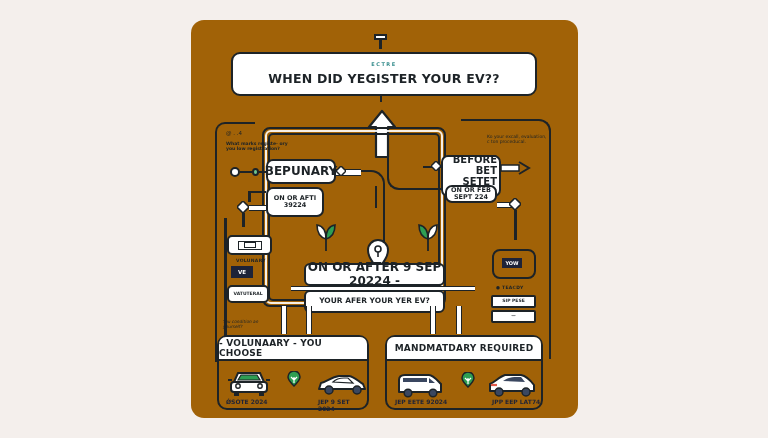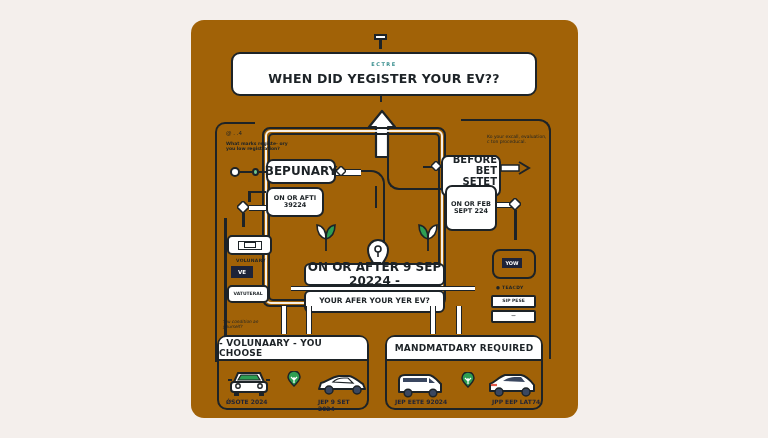--- a/index.html
+++ b/index.html
@@ -130,21 +130,21 @@
     <span>BEFORE BET SETET 202?</span>
   </div>
   <svg class="abs" style="left:310px; top:141px;" width="30" height="14" viewBox="0 0 30 14">
     <rect x="0" y="4" width="18" height="6" fill="#fff" stroke="#1d2327" stroke-width="1.5"></rect>
     <polyline points="18,1 28,7 18,13" fill="none" stroke="#1d2327" stroke-width="2"></polyline>
   </svg>
   <svg class="abs" style="left:240px; top:141px;" width="10" height="10" viewBox="0 0 10 10">
       <polygon points="5,0 10,5 5,10 0,5" fill="#fff" stroke="#1d2327" stroke-width="1.5"></polygon>
     </svg>
 
-  <div class="box" style="left:254px; top:165px; width:52px; height:46px; font-size:6.5px; padding:0 2px;">
+  <div class="box" style="left:254px; top:165px; width:52px; height:18px; font-size:6.5px; padding:0 2px;">
     <span>ON OR FEB SEPT 224</span>
   </div>
   <div class="wline" style="left:306px; top:182px; width:16px; height:4px; border-top:1.3px solid #1d2327; border-bottom:1.3px solid #1d2327;"></div>
   <svg class="abs" style="left:318px; top:178px;" width="12" height="12" viewBox="0 0 12 12">
       <polygon points="6,0 12,6 6,12 0,6" fill="#fff" stroke="#1d2327" stroke-width="1.6"></polygon>
     </svg>
   <div class="line" style="left:323px; top:190px; width:2.5px; height:30px;"></div>
 
   <svg class="abs" style="left:124px; top:203px;" width="22" height="30" viewBox="0 0 22 30">
     <path d="M11 28 V10" stroke="#1d2327" stroke-width="1.8"></path>

